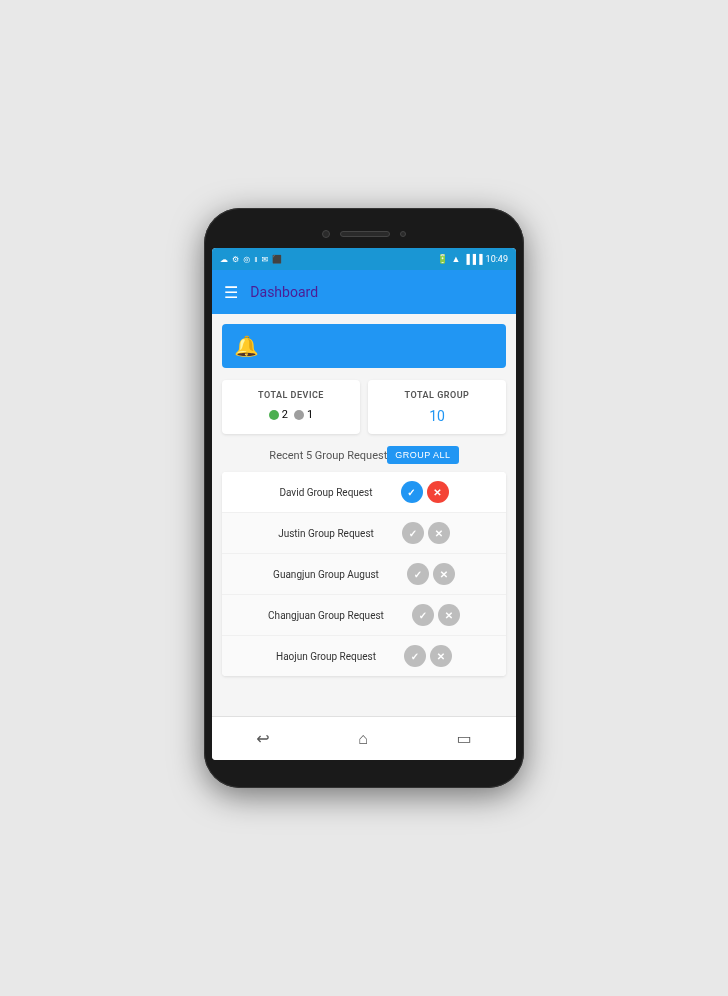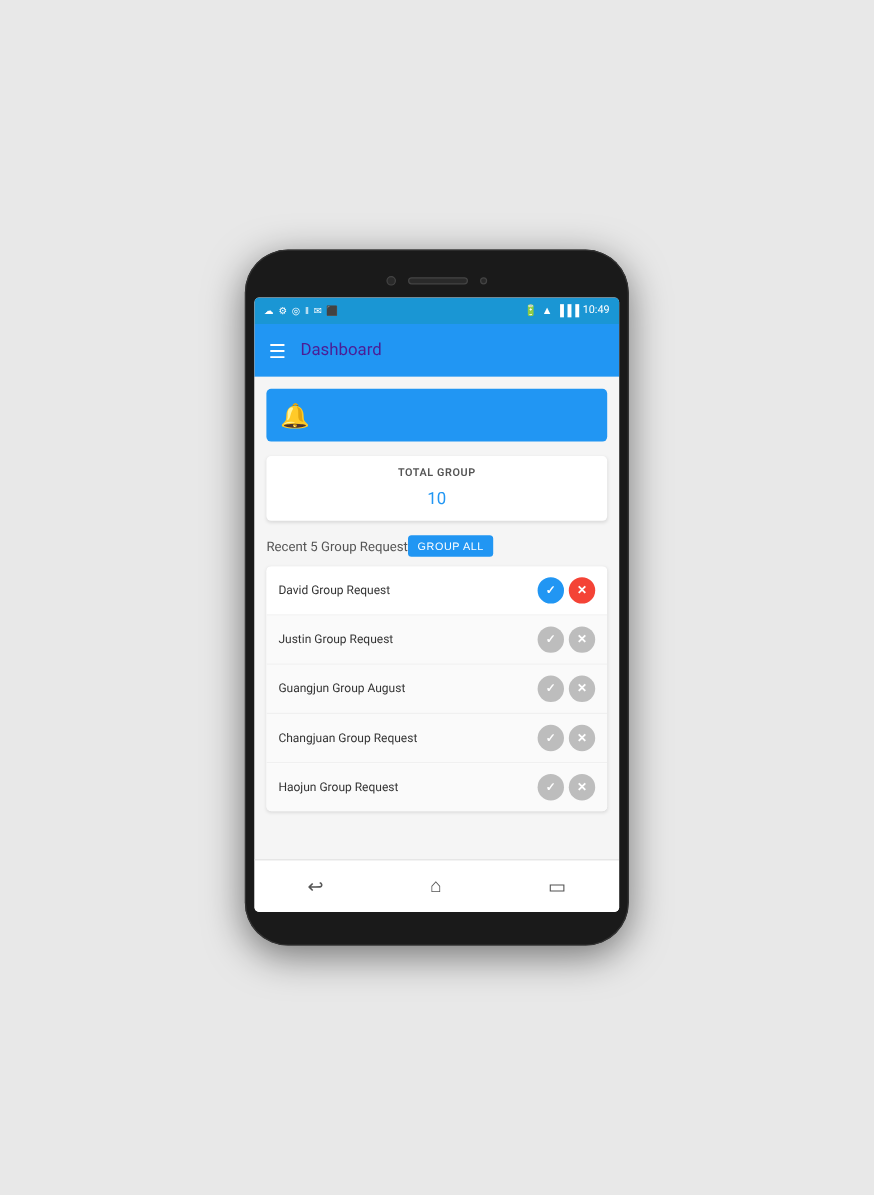--- a/index.html
+++ b/index.html
@@ -175,21 +175,21 @@
     }
     .stat-number {
       font-size: 14px;
       color: #2196f3;
       font-weight: 400;
     }
 
     
     .section-header {
       display: flex;
-      justify-content: flex-start;
+      justify-content: center;
       align-items: center;
       margin-bottom: 8px;
     }
     .section-title {
       font-size: 11px;
       color: #555;
     }
     .view-all-btn {
       background: #2196f3;
       color: white;
@@ -205,21 +205,21 @@
     
     .request-list {
       background: white;
       border-radius: 4px;
       box-shadow: 0 1px 3px rgba(0,0,0,0.1);
       overflow: hidden;
     }
     .request-item {
       display: flex;
       align-items: center;
-      justify-content: space-between;
+      justify-content: center;
       padding: 9px 10px;
       border-bottom: 1px solid #f0f0f0;
       background: #fafafa;
       gap: 28px;
     }
     .request-item:last-child {
       border-bottom: none;
     }
     .request-item:first-child {
       background: white;
@@ -332,20 +332,33 @@
     <div class="content">
 
       <div class="notification-banner">
         <span class="bell-icon">🔔</span>
         <div>
         </div>
       </div>
 
       <div class="stats-row">
 
+        <div class="stat-card">
+          <div class="stat-label">TOTAL DEVICE</div>
+          <div class="stat-value-row">
+            <div class="stat-device-item">
+              <span class="dot-green"></span>
+              <span>2</span>
+            </div>
+            <div class="stat-device-item">
+              <span class="dot-grey"></span>
+              <span>1</span>
+            </div>
+          </div>
+        </div>
 
         <div class="stat-card">
           <div class="stat-label">TOTAL GROUP</div>
           <div class="stat-number">10</div>
         </div>
       </div>
 
       <div class="section-header">
         <span class="section-title">Recent 5 Group Request</span>
         <button class="view-all-btn">GROUP ALL</button>

